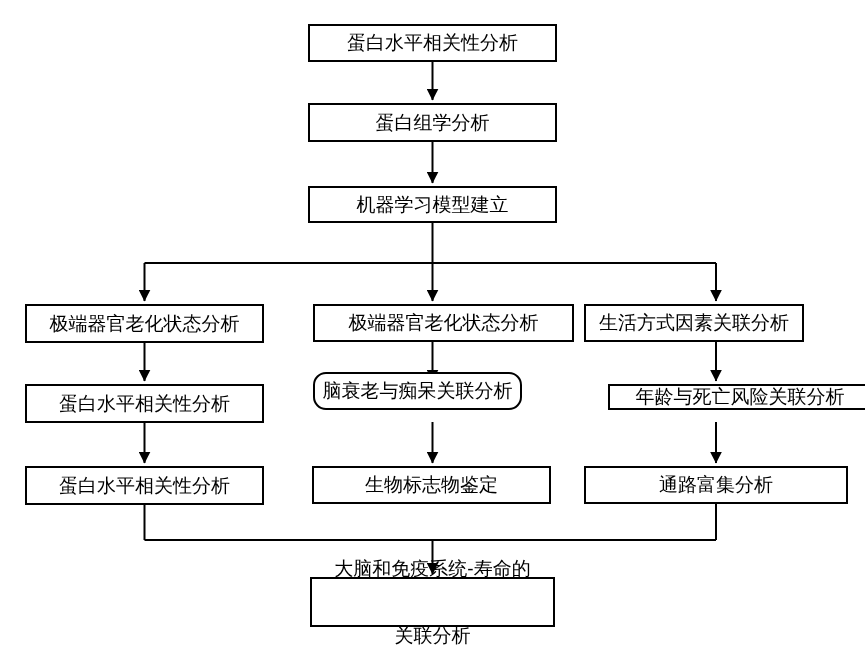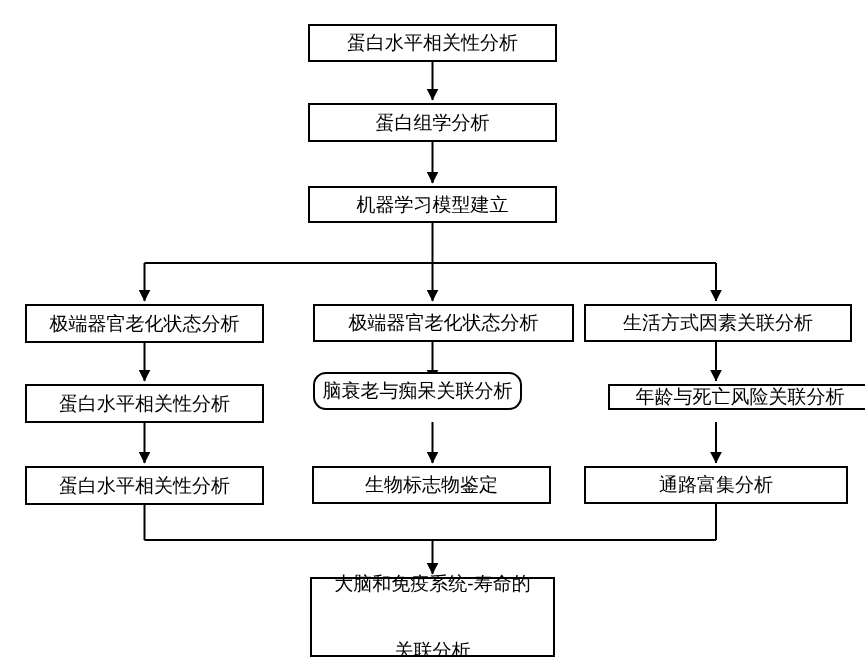--- a/index.html
+++ b/index.html
@@ -102,28 +102,28 @@
   <div class="node" style="left:313px; top:304px; width:261px; height:38px;">
     <span>极端器官老化状态分析</span>
   </div>
   <div class="node" style="left:313px; top:372px; width:209px; height:38px;border-radius:13px;">
     <span>脑衰老与痴呆关联分析</span>
   </div>
   <div class="node" style="left:312px; top:466px; width:239px; height:38px;">
     <span>生物标志物鉴定</span>
   </div>
 
-  <div class="node" style="left:584px; top:304px; width:268px; height:38px;">
+  <div class="node" style="left:584px; top:304px; width:220px; height:38px;">
     <span>生活方式因素关联分析</span>
   </div>
   <div class="node" style="left:608px; top:384px; width:264px; height:26px;">
     <span>年龄与死亡风险关联分析</span>
   </div>
   <div class="node" style="left:584px; top:466px; width:264px; height:38px;">
     <span>通路富集分析</span>
   </div>
 
-  <div class="node multiline" style="left:310px; top:577px; width:245px; height:80px;gap:43px;">
+  <div class="node multiline" style="left:310px; top:577px; width:245px; height:50px;gap:43px;">
     <span>大脑和免疫系统-寿命的</span>
     <span>关联分析</span>
   </div>
 
 </div>
 
 </body></html>

